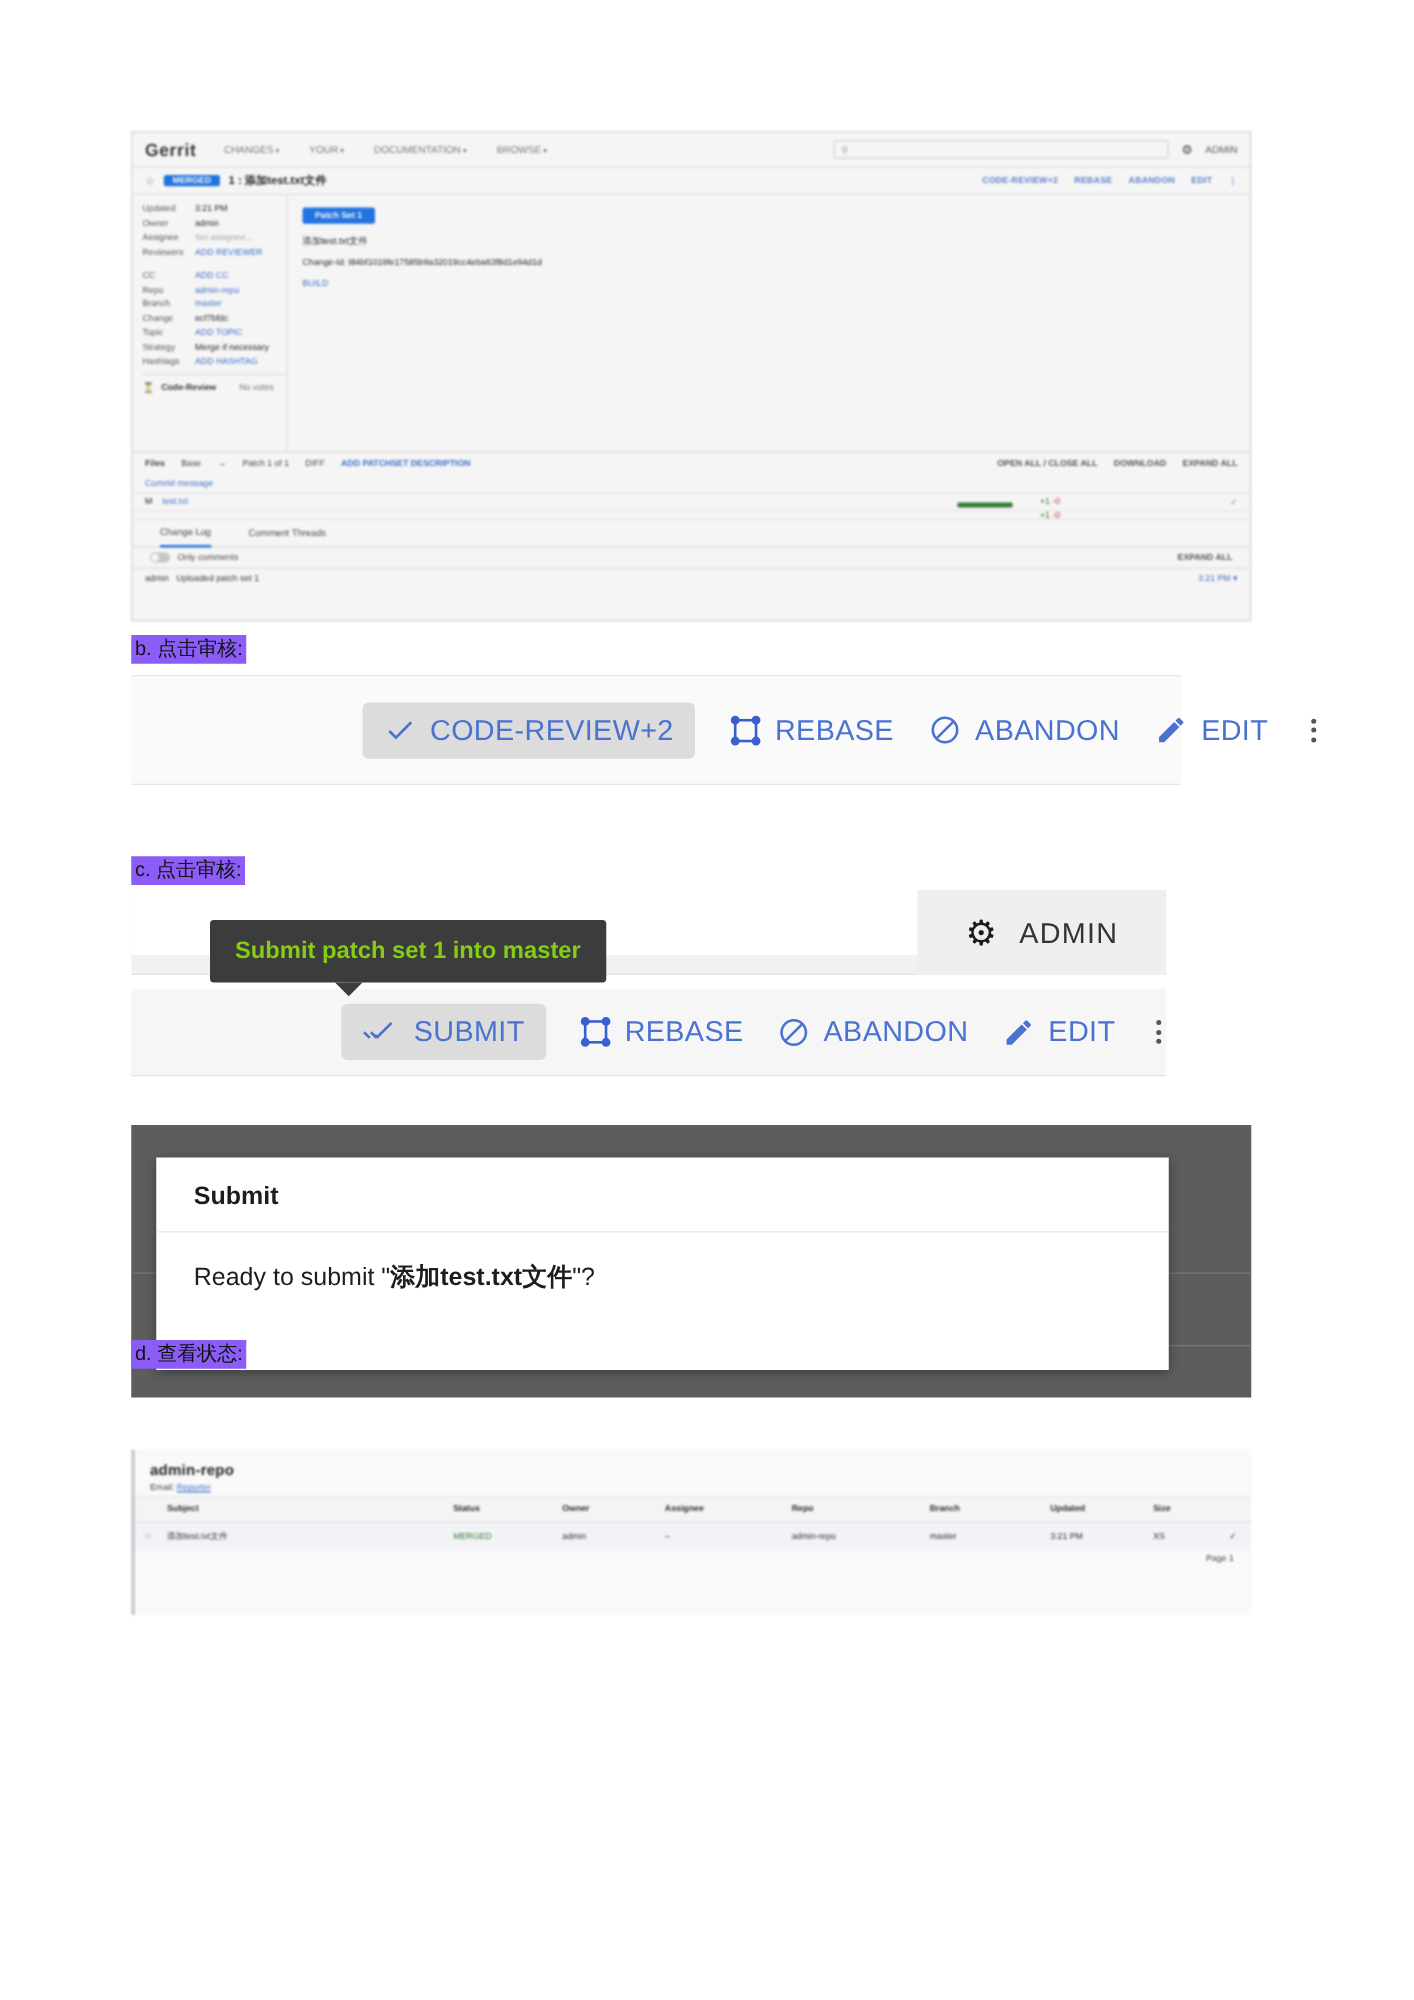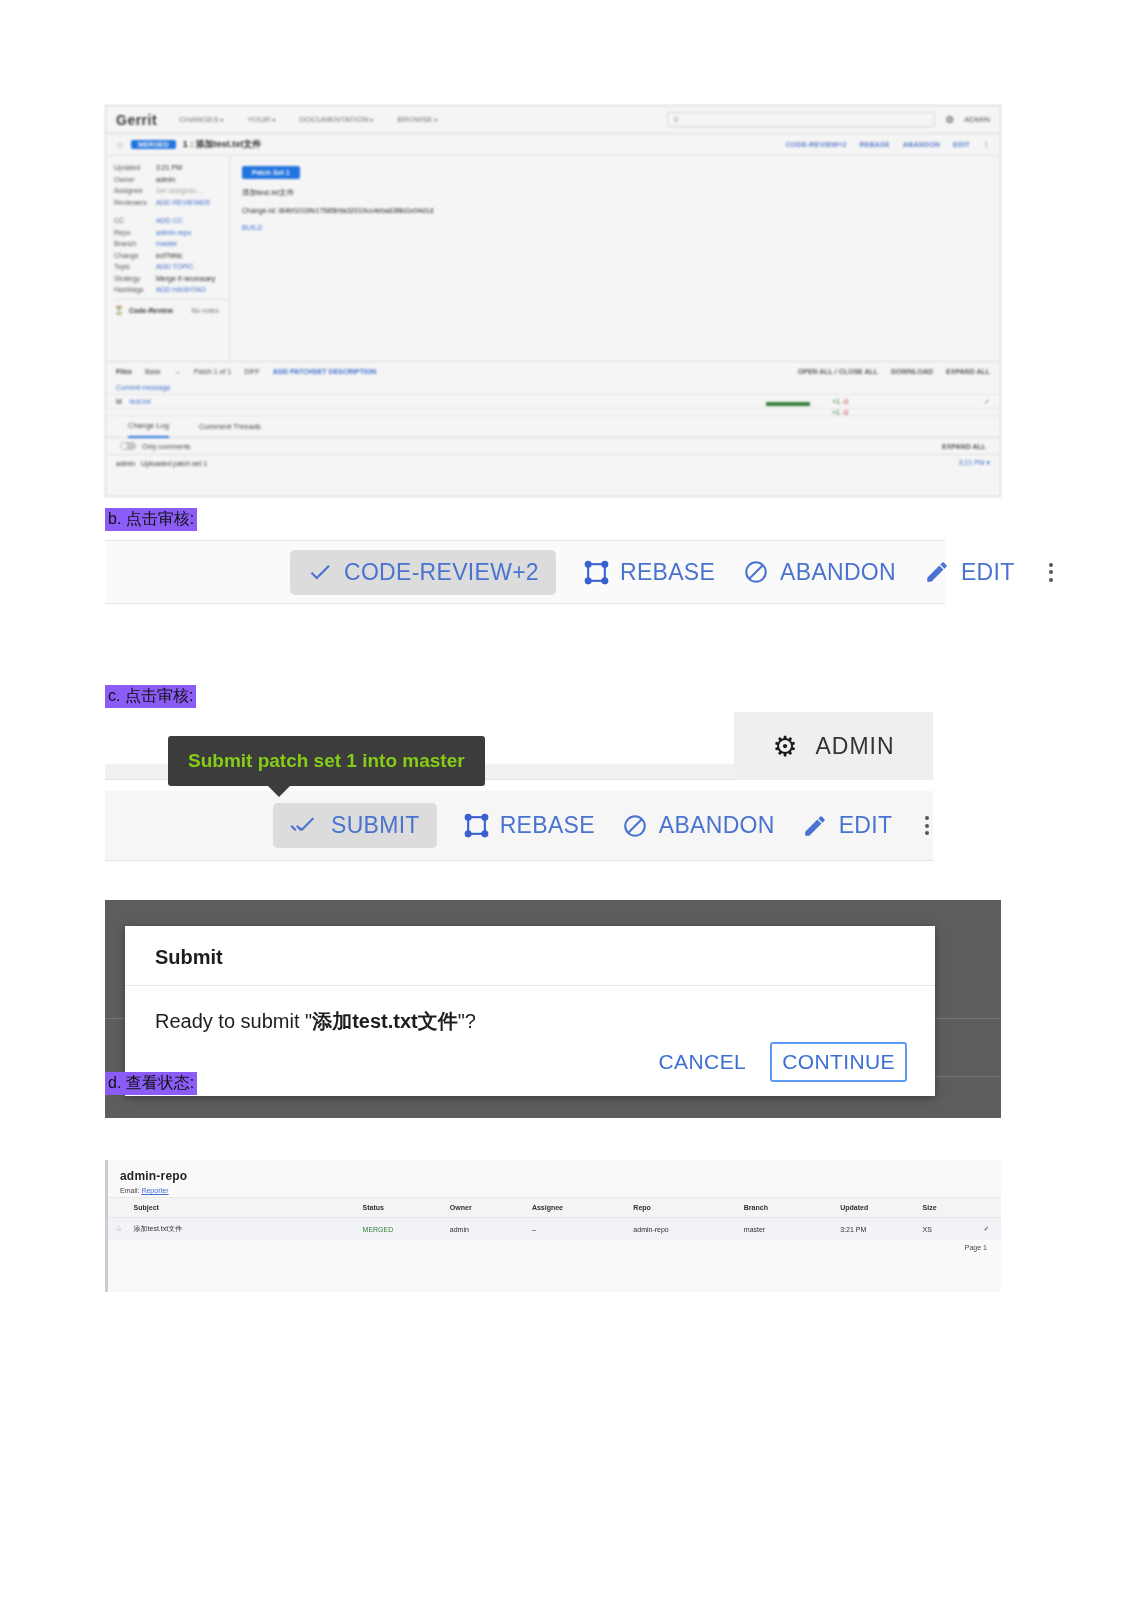--- a/index.html
+++ b/index.html
@@ -124,21 +124,21 @@
 
   
   .caption {
     position:absolute; font-size:16px; color:#111;
     background:#8b5cf6; padding:1px 3px;
     font-family:"Liberation Sans", sans-serif;
   }
 
   
   #shot-b {
-    left:105px; top:540px; width:840px; height:64px;
+    left:105px; top:540px; width:840px; height:88px;
     background:#fafafa; border-top:1px solid #e6e6e6; border-bottom:1px solid #e6e6e6;
     display:flex; align-items:center; padding-left:185px; gap:28px;
     filter: blur(0.35px);
   }
   .gbtn {
     display:flex; align-items:center; gap:11px;
     color:#4a72d0; font-size:23px; letter-spacing:.3px;
     white-space:nowrap;
   }
   .gbtn.chip { background:#dcdcdc; border-radius:5px; padding:9px 17px; }
@@ -487,24 +487,20 @@
   </div>
 </div>
 
 <div id="shot-dlg">
   <div class="dline" style="top:118px;"></div>
   <div class="dline" style="top:176px;"></div>
   <div class="dialog">
     <div class="dtitle">Submit</div>
     <div class="dbody">
       <span>Ready to submit "</span><b>添加test.txt文件</b><span>"?</span>
-    </div>
-    <div class="dacts">
-      <span class="dbtn">CANCEL</span>
-      <span class="dbtn focus">CONTINUE</span>
     </div>
   </div>
 </div>
 
 <div class="caption" style="left:105px; top:1072px;">d. 查看状态:</div>
 
 <div class="shot" id="shot-d">
   <div class="d-head">
     <div class="d-repo">admin-repo</div>
     <div class="d-sub">

